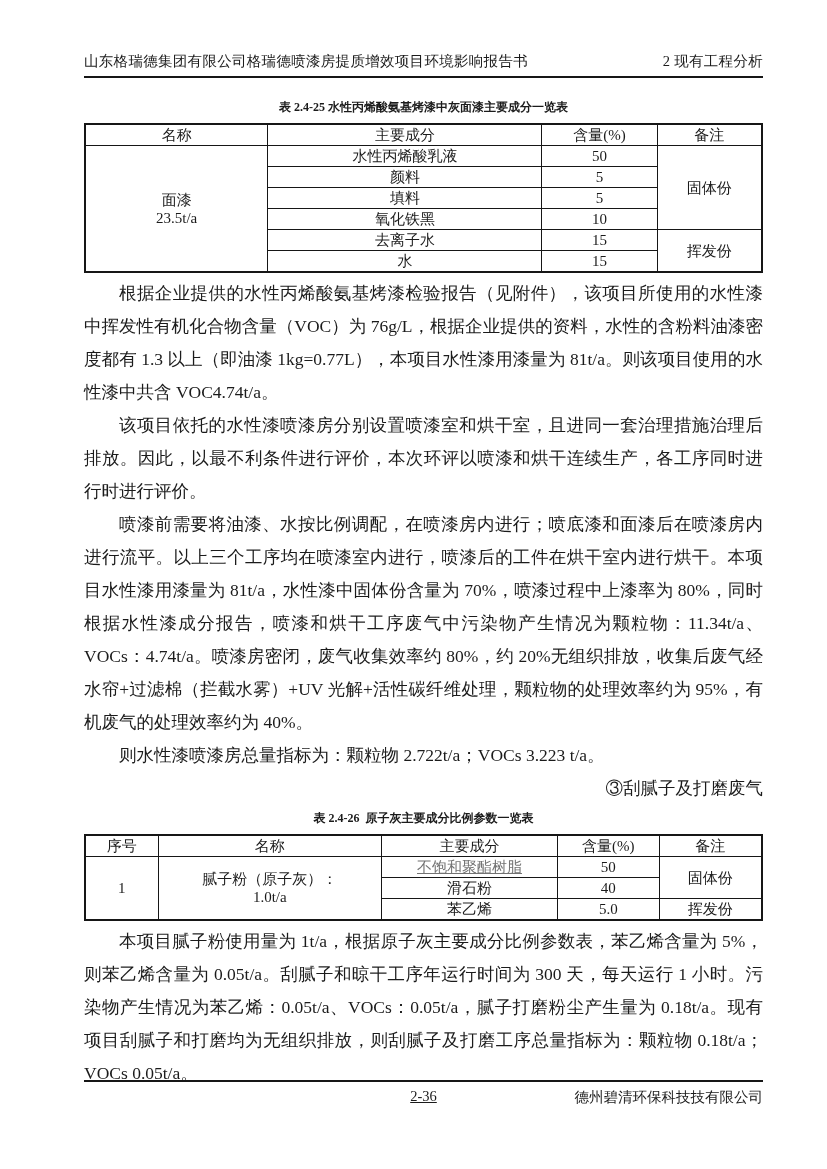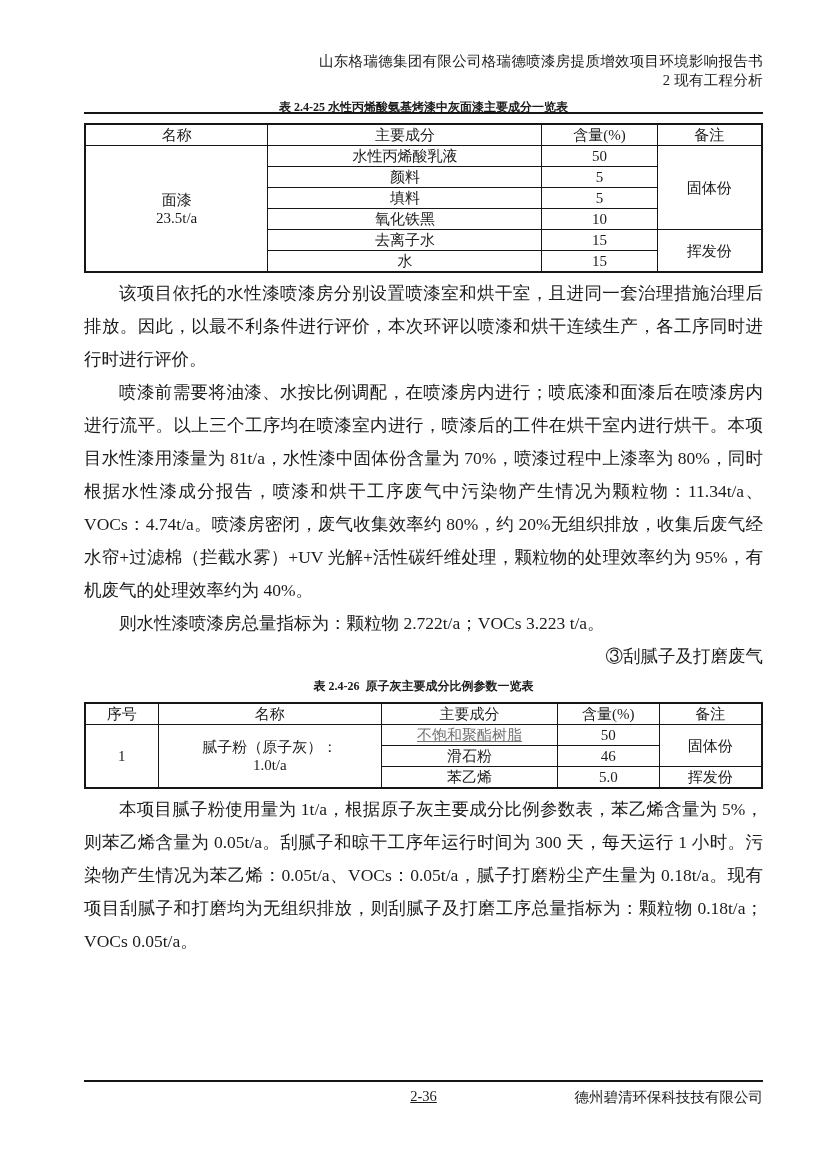--- a/index.html
+++ b/index.html
@@ -10,21 +10,21 @@
     color:#1b1b1b;
   }
   .page {
     position:relative; width:827px; height:1169px;
     background:#ffffff; overflow:hidden;
   }
   .header {
     position:absolute; top:52px; left:84px; right:64px;
     display:flex; justify-content:space-between; align-items:flex-end;
     font-size:14.5px; letter-spacing:0.3px;
-    padding-bottom:22px; border-bottom:2px solid #161616;flex-direction:column;
+    padding-bottom:5px; border-bottom:2px solid #161616;
   }
   .content { position:absolute; top:96px; left:84px; right:64px; }
   .table-title {
     text-align:center; font-weight:bold; font-size:12px;
     white-space:pre-wrap; line-height:22px;
   }
   table.data-table {
     width:100%; border-collapse:collapse;
     border:2px solid #161616; font-size:15px;
     margin-top:5px; margin-bottom:4px;
@@ -104,20 +104,21 @@
           <td>15</td>
           <td rowspan="2">挥发份</td>
         </tr>
         <tr>
           <td>水</td>
           <td>15</td>
         </tr>
       </tbody>
     </table>
 
+    <p class="body-para">根据企业提供的水性丙烯酸氨基烤漆检验报告（见附件），该项目所使用的水性漆中挥发性有机化合物含量（VOC）为 76g/L，根据企业提供的资料，水性的含粉料油漆密度都有 1.3 以上（即油漆 1kg=0.77L），本项目水性漆用漆量为 81t/a。则该项目使用的水性漆中共含 VOC4.74t/a。</p>
     <p class="body-para">该项目依托的水性漆喷漆房分别设置喷漆室和烘干室，且进同一套治理措施治理后排放。因此，以最不利条件进行评价，本次环评以喷漆和烘干连续生产，各工序同时进行时进行评价。</p>
     <p class="body-para">喷漆前需要将油漆、水按比例调配，在喷漆房内进行；喷底漆和面漆后在喷漆房内进行流平。以上三个工序均在喷漆室内进行，喷漆后的工件在烘干室内进行烘干。本项目水性漆用漆量为 81t/a，水性漆中固体份含量为 70%，喷漆过程中上漆率为 80%，同时根据水性漆成分报告，喷漆和烘干工序废气中污染物产生情况为颗粒物：11.34t/a、VOCs：4.74t/a。喷漆房密闭，废气收集效率约 80%，约 20%无组织排放，收集后废气经水帘+过滤棉（拦截水雾）+UV 光解+活性碳纤维处理，颗粒物的处理效率约为 95%，有机废气的处理效率约为 40%。</p>
     <p class="body-para">则水性漆喷漆房总量指标为：颗粒物 2.722t/a；VOCs 3.223 t/a。</p>
     <p class="section-label">③刮腻子及打磨废气</p>
 
     <div class="table-title t2-gap">表 2.4-26  原子灰主要成分比例参数一览表</div>
 
     <table class="data-table">
       <colgroup>
         <col style="width:10.8%">
@@ -139,21 +140,21 @@
           <td rowspan="3" class="multiline">腻子粉（原子灰）：
 1.0t/a</td>
           <td>
             <span class="link-text">不饱和聚酯树脂</span>
           </td>
           <td>50</td>
           <td rowspan="2">固体份</td>
         </tr>
         <tr>
           <td>滑石粉</td>
-          <td>46</td>
+          <td>40</td>
         </tr>
         <tr>
           <td>苯乙烯</td>
           <td>5.0</td>
           <td>挥发份</td>
         </tr>
       </tbody>
     </table>
 
     <p class="body-para">本项目腻子粉使用量为 1t/a，根据原子灰主要成分比例参数表，苯乙烯含量为 5%，则苯乙烯含量为 0.05t/a。刮腻子和晾干工序年运行时间为 300 天，每天运行 1 小时。污染物产生情况为苯乙烯：0.05t/a、VOCs：0.05t/a，腻子打磨粉尘产生量为 0.18t/a。现有项目刮腻子和打磨均为无组织排放，则刮腻子及打磨工序总量指标为：颗粒物 0.18t/a；VOCs 0.05t/a。</p>

